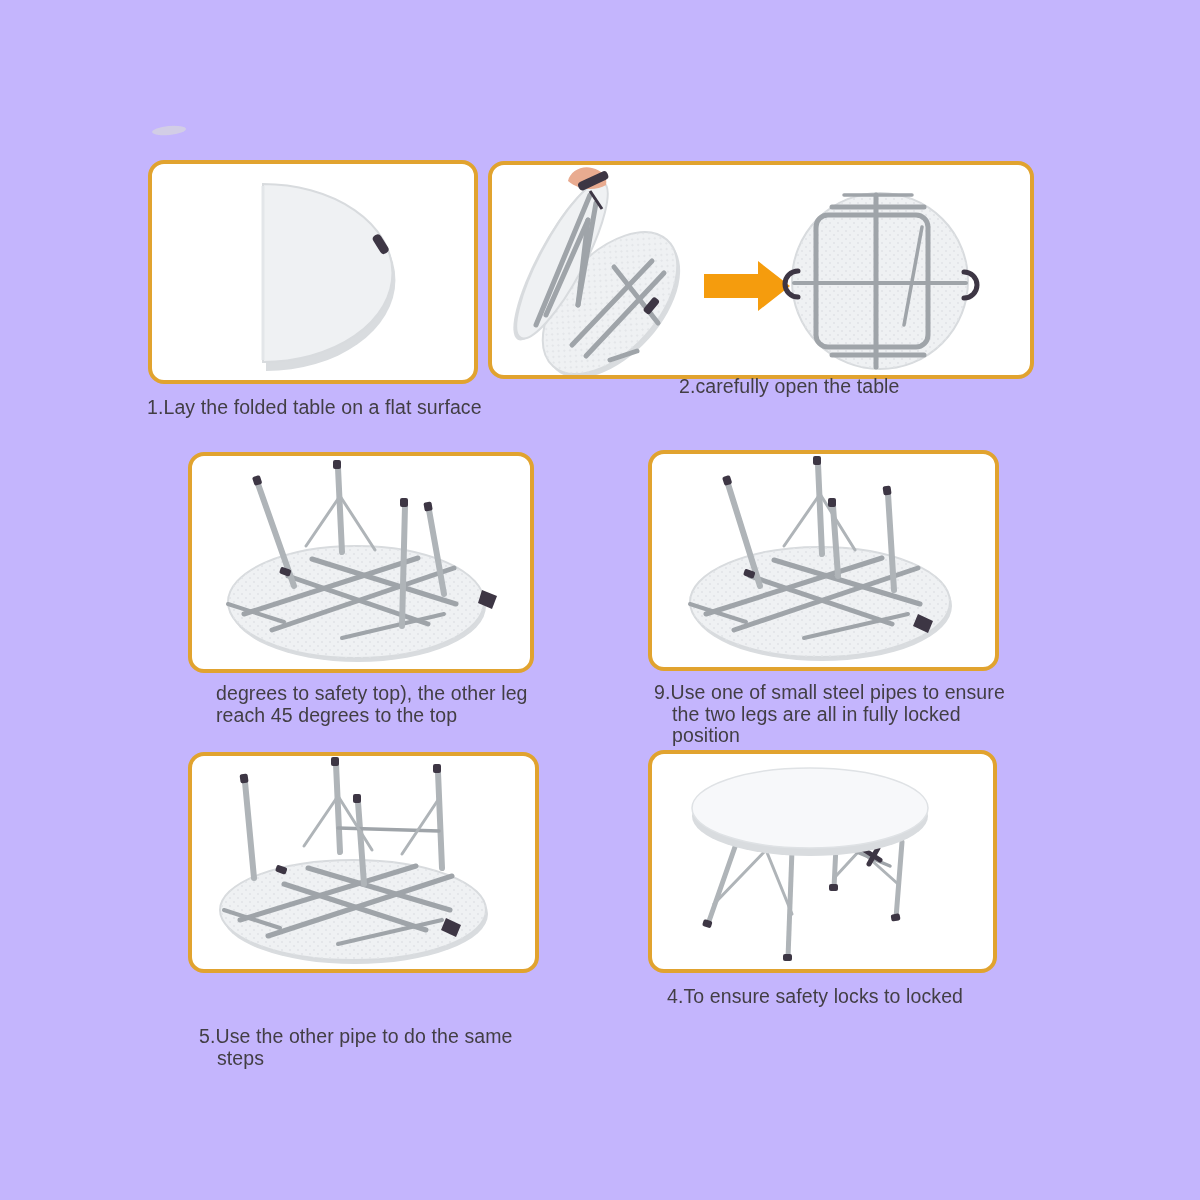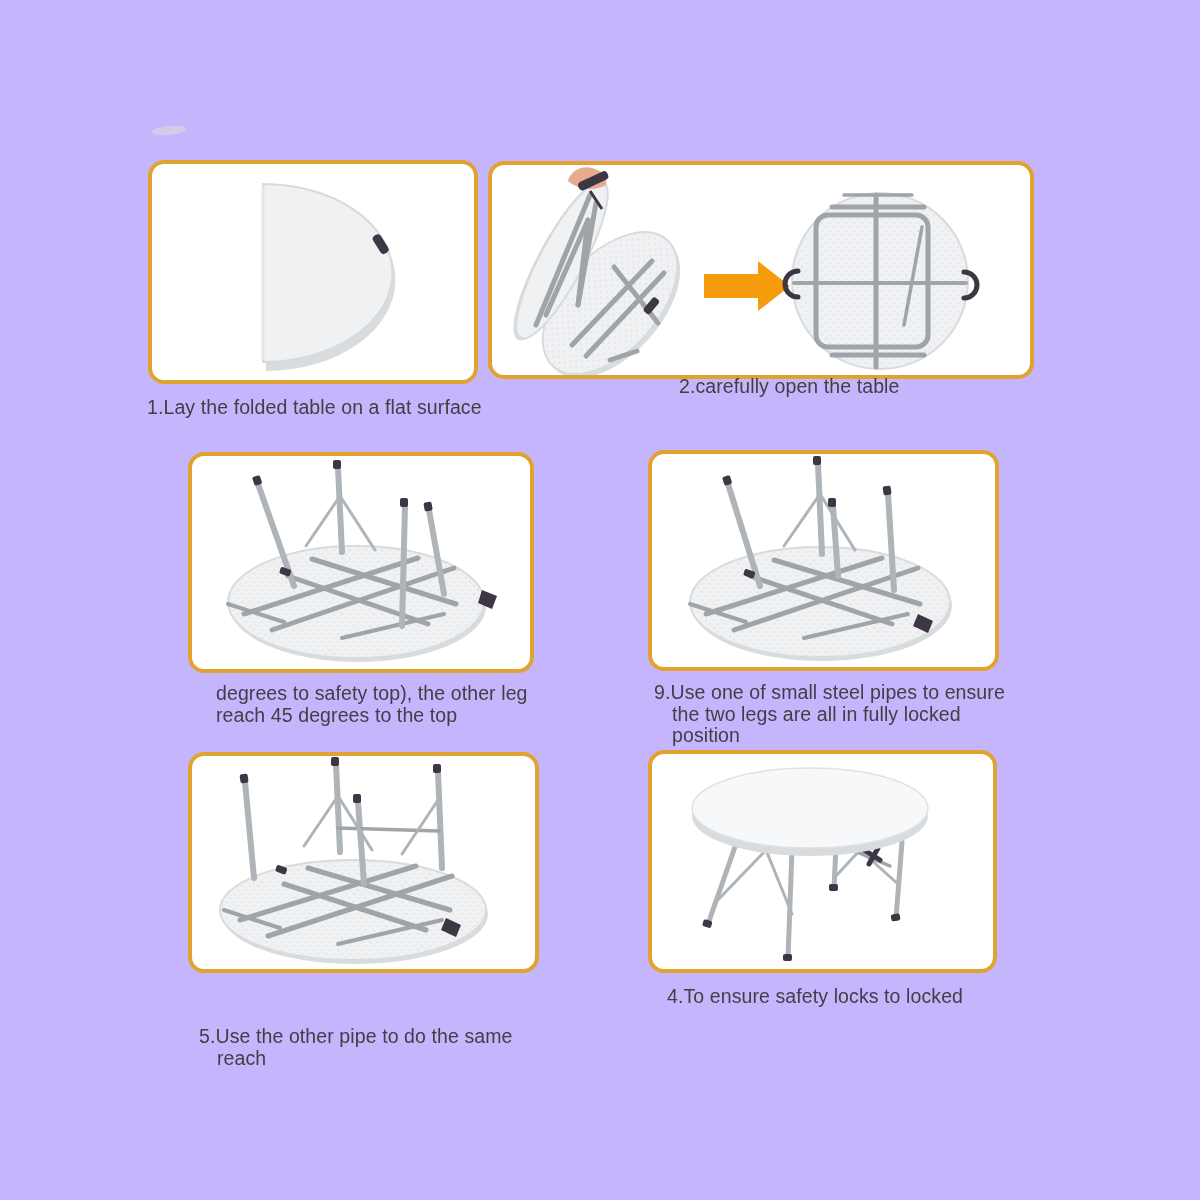--- a/index.html
+++ b/index.html
@@ -286,20 +286,20 @@
   </div>
 
   <div class="caption" style="left:654px;top:682px;">
     <div>9.Use one of small steel pipes to ensure</div>
     <div class="indent">the two legs are all in fully locked</div>
     <div class="indent">position</div>
   </div>
 
   <div class="caption" style="left:199px;top:987px;margin-top:39px;">
     <div>5.Use the other pipe to do the same</div>
-    <div class="indent">reach</div>
+    <div class="indent">steps</div>
   </div>
 
   <div class="caption" style="left:667px;top:986px;">
     <div>4.To ensure safety locks to locked</div>
   </div>
 
 </div>
 
 </body></html>

